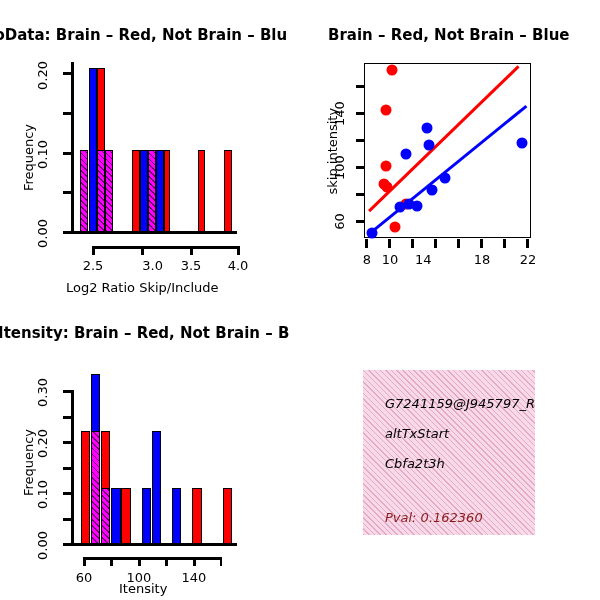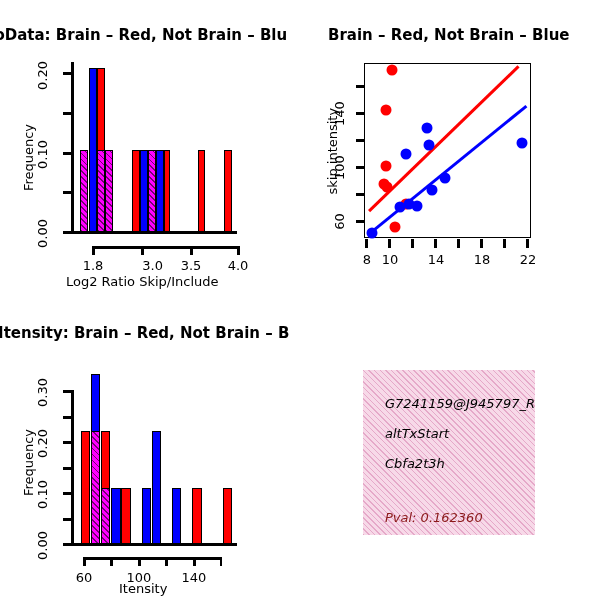--- a/index.html
+++ b/index.html
@@ -107,21 +107,21 @@
 </style>
 </head>
 <body>
 
 <div class="panel" id="panel-hist-ratio" style="left:0;top:0;width:300px;height:300px;">
 
   <div class="panel-title" style="left:-28px;top:26px;">atioData: Brain – Red, Not Brain – Blu</div>
 
   <div class="axis-title vert" style="left:-12px;top:150px;width:80px;text-align:center;">Frequency</div>
 
-  <div class="axis-title" style="left:66px;top:274px;">Log2 Ratio Skip/Include</div>
+  <div class="axis-title" style="left:66px;top:280px;">Log2 Ratio Skip/Include</div>
 
   <div id="hr-plot" style="position:absolute;left:75px;top:62px;width:162px;height:170px;">
       <div class="bar purple" style="left: 5.4px; width: 8.1px; height: 82.0435px;"></div>
       <div class="bar blue" style="left: 13.5px; width: 8.1px; height: 164.087px;"></div>
       <div class="bar red" style="left: 21.6px; width: 8.1px; height: 164.087px;"></div>
       <div class="bar purple" style="left: 21.6px; width: 8.1px; height: 82.0435px;"></div>
       <div class="bar purple" style="left: 29.7px; width: 8.1px; height: 82.0435px;"></div>
       <div class="bar red" style="left: 56.7px; width: 8.1px; height: 82.0435px;"></div>
       <div class="bar blue" style="left: 64.8px; width: 8.1px; height: 82.0435px;"></div>
       <div class="bar purple" style="left: 72.9px; width: 8.1px; height: 82.0435px;"></div>
@@ -142,21 +142,21 @@
   <div class="ticklabel rot" style="left:22px;top:147px;width:40px;text-align:center;">0.10</div>
   <div class="ticklabel rot" style="left:22px;top:68px;width:40px;text-align:center;">0.20</div>
 
   <div class="axis-line" style="left:71px;top:231px;width:166px;height:3px;"></div>
   <div class="axis-line" style="left:92px;top:246px;width:148px;height:3px;"></div>
   <div class="tick" style="left:92px;top:246px;width:3px;height:9px;"></div>
   <div class="tick" style="left:141px;top:246px;width:3px;height:9px;"></div>
   <div class="tick" style="left:190px;top:246px;width:3px;height:9px;"></div>
   <div class="tick" style="left:237px;top:246px;width:3px;height:9px;"></div>
 
-  <div class="ticklabel" style="left:72px;top:258px;width:42px;text-align:center;">1.8</div>
+  <div class="ticklabel" style="left:72px;top:258px;width:42px;text-align:center;">2.5</div>
   <div class="ticklabel" style="left:121px;top:258px;width:42px;text-align:right;">3.0</div>
   <div class="ticklabel" style="left:170px;top:258px;width:42px;text-align:center;">3.5</div>
   <div class="ticklabel" style="left:217px;top:258px;width:42px;text-align:center;">4.0</div>
 </div>
 
 <div class="panel" id="panel-scatter" style="left:300px;top:0;width:300px;height:300px;">
 
   <div class="panel-title" style="left:28px;top:26px;">Brain – Red, Not Brain – Blue</div>
 
   <div class="axis-title vert" style="left:-8px;top:147px;width:80px;text-align:center;">skip intensity</div>
@@ -199,21 +199,21 @@
   <div class="tick" style="left:88px;top:239px;width:3px;height:9px;"></div>
   <div class="tick" style="left:111px;top:239px;width:3px;height:9px;"></div>
   <div class="tick" style="left:134px;top:239px;width:3px;height:9px;"></div>
   <div class="tick" style="left:157px;top:239px;width:3px;height:9px;"></div>
   <div class="tick" style="left:180px;top:239px;width:3px;height:9px;"></div>
   <div class="tick" style="left:203px;top:239px;width:3px;height:9px;"></div>
   <div class="tick" style="left:226px;top:239px;width:3px;height:9px;"></div>
 
   <div class="ticklabel" style="left:46px;top:252px;width:42px;text-align:center;">8</div>
   <div class="ticklabel" style="left:69px;top:252px;width:42px;text-align:center;">10</div>
-  <div class="ticklabel" style="left:115px;top:252px;width:42px;text-align:center;">14</div>
+  <div class="ticklabel" style="left:115px;top:252px;width:42px;">14</div>
   <div class="ticklabel" style="left:161px;top:252px;width:42px;text-align:center;">18</div>
   <div class="ticklabel" style="left:207px;top:252px;width:42px;text-align:center;">22</div>
 </div>
 
 <div class="panel" id="panel-hist-intensity" style="left:0;top:300px;width:300px;height:300px;">
 
   <div class="panel-title" style="left:-28px;top:24px;">ne Itensity: Brain – Red, Not Brain – B</div>
 
   <div class="axis-title vert" style="left:-12px;top:155px;width:80px;text-align:center;">Frequency</div>
 

